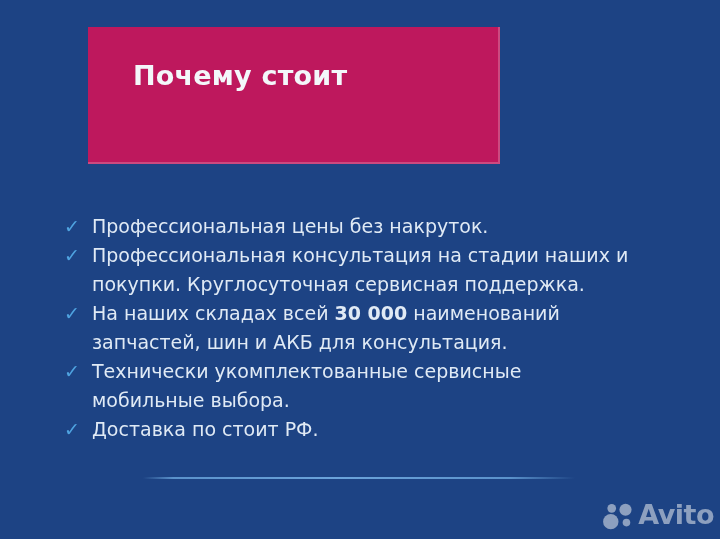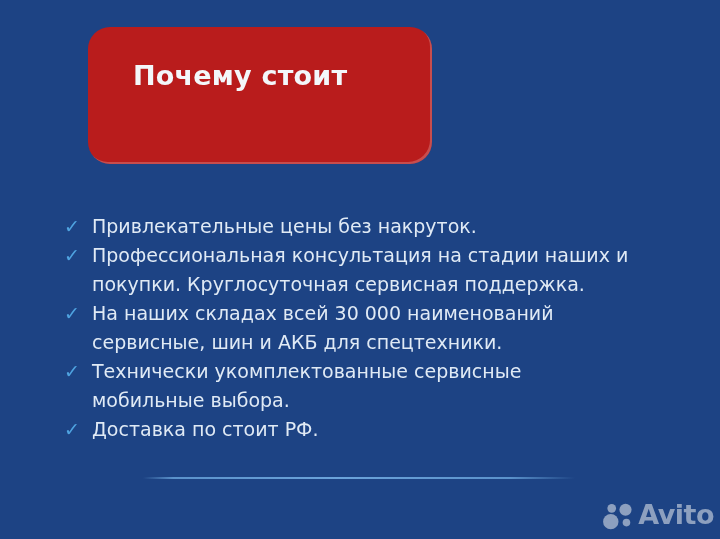--- a/index.html
+++ b/index.html
@@ -12,25 +12,24 @@
     position: relative;
     width: 720px;
     height: 539px;
     background: #1d4384;
     overflow: hidden;
   }
   .header-box {
     position: absolute;
     left: 88px;
     top: 27px;
-    width: 344px;
+    width: 412px;
     height: 137px;
-    background: #b91c1c;
+    background: #be185d;
     box-shadow: inset -2px -2px 0 rgba(255,255,255,0.22);
-    border-radius: 22px;
   }
   .title {
     position: absolute;
     left: 45px;
     top: 30px;
     font-size: 27px;
     font-weight: bold;
     line-height: 38px;
     letter-spacing: 0.2px;
     color: #f3f7fa;
@@ -48,21 +47,21 @@
     line-height: 29px;
     color: #e0eaf5;
   }
   .check {
     flex: 0 0 28px;
     width: 28px;
     color: #4fa3e0;
     font-size: 19px;
   }
   .item-text { flex: 1; }
-  .item-text .bold { font-weight: normal; }
+  .item-text .bold { font-weight: bold; }
   .divider {
     position: absolute;
     left: 143px;
     top: 477px;
     width: 432px;
     height: 2px;
     background: linear-gradient(90deg,
       rgba(91,146,203,0) 0%,
       #5b92cb 7%,
       #6ba3da 45%,
@@ -93,29 +92,29 @@
 
   <div class="header-box">
     <div class="title">
       <div>Почему стоит</div>
     </div>
   </div>
 
   <div class="benefits">
     <div class="item">
       <span class="check">✓</span>
-      <span class="item-text"><span>Привлекательные цены без накруток.</span><span class="bold"></span><span></span></span>
+      <span class="item-text"><span>Профессиональная цены без накруток.</span><span class="bold"></span><span></span></span>
     </div>
     <div class="item">
       <span class="check">✓</span>
       <span class="item-text"><span>Профессиональная консультация на стадии наших и покупки. Круглосуточная сервисная поддержка.</span><span class="bold"></span><span></span></span>
     </div>
     <div class="item">
       <span class="check">✓</span>
-      <span class="item-text"><span>На наших складах всей </span><span class="bold">30&nbsp;000</span><span> наименований сервисные, шин и АКБ для спецтехники.</span></span>
+      <span class="item-text"><span>На наших складах всей </span><span class="bold">30&nbsp;000</span><span> наименований запчастей, шин и АКБ для консультация.</span></span>
     </div>
     <div class="item">
       <span class="check">✓</span>
       <span class="item-text"><span>Технически укомплектованные сервисные мобильные выбора.</span><span class="bold"></span><span></span></span>
     </div>
     <div class="item">
       <span class="check">✓</span>
       <span class="item-text"><span>Доставка по стоит РФ.</span><span class="bold"></span><span></span></span>
     </div>
   </div>

